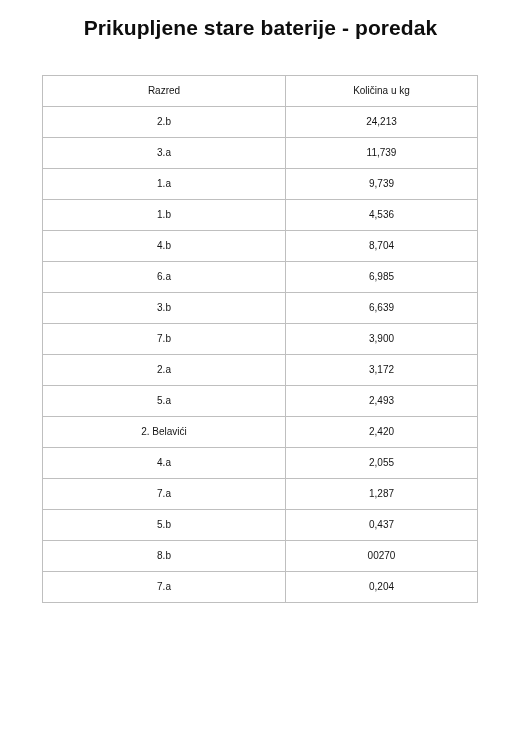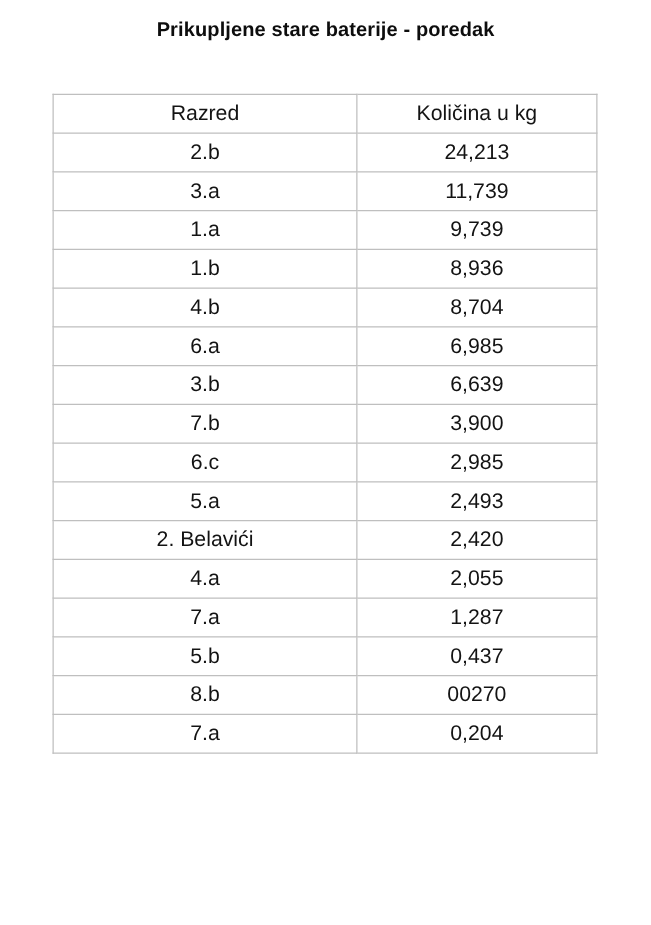--- a/index.html
+++ b/index.html
@@ -19,33 +19,33 @@
     width: 521px;
     height: 740px;
     background: #ffffff;
   }
   .page-title {
     position: absolute;
     top: 16px;
     left: 0;
     width: 521px;
     text-align: center;
-    font-size: 16px;
+    font-size: 21px;
     font-weight: bold;
     letter-spacing: 0.1px;
     color: #0d0d0d;
   }
   .data-table {
     position: absolute;
     top: 75px;
     left: 42px;
     width: 435px;
     border-collapse: collapse;
     table-layout: fixed;
-    font-size: 17px;
+    font-size: 10px;
     color: #131313;
   }
   .data-table col.col-class { width: 243px; }
   .data-table col.col-amount { width: 192px; }
   .data-table th,
   .data-table td {
     height: 30px;
     line-height: 30px;
     padding: 0;
     text-align: center;
@@ -85,41 +85,41 @@
       <tr>
         <td>3.a</td>
         <td>11,739</td>
       </tr>
       <tr>
         <td>1.a</td>
         <td>9,739</td>
       </tr>
       <tr>
         <td>1.b</td>
-        <td>8,936</td>
+        <td>4,536</td>
       </tr>
       <tr>
         <td>4.b</td>
         <td>8,704</td>
       </tr>
       <tr>
         <td>6.a</td>
         <td>6,985</td>
       </tr>
       <tr>
         <td>3.b</td>
         <td>6,639</td>
       </tr>
       <tr>
         <td>7.b</td>
         <td>3,900</td>
       </tr>
       <tr>
-        <td>6.c</td>
-        <td>2,985</td>
+        <td>2.a</td>
+        <td>3,172</td>
       </tr>
       <tr>
         <td>5.a</td>
         <td>2,493</td>
       </tr>
       <tr>
         <td>2. Belavići</td>
         <td>2,420</td>
       </tr>
       <tr>

